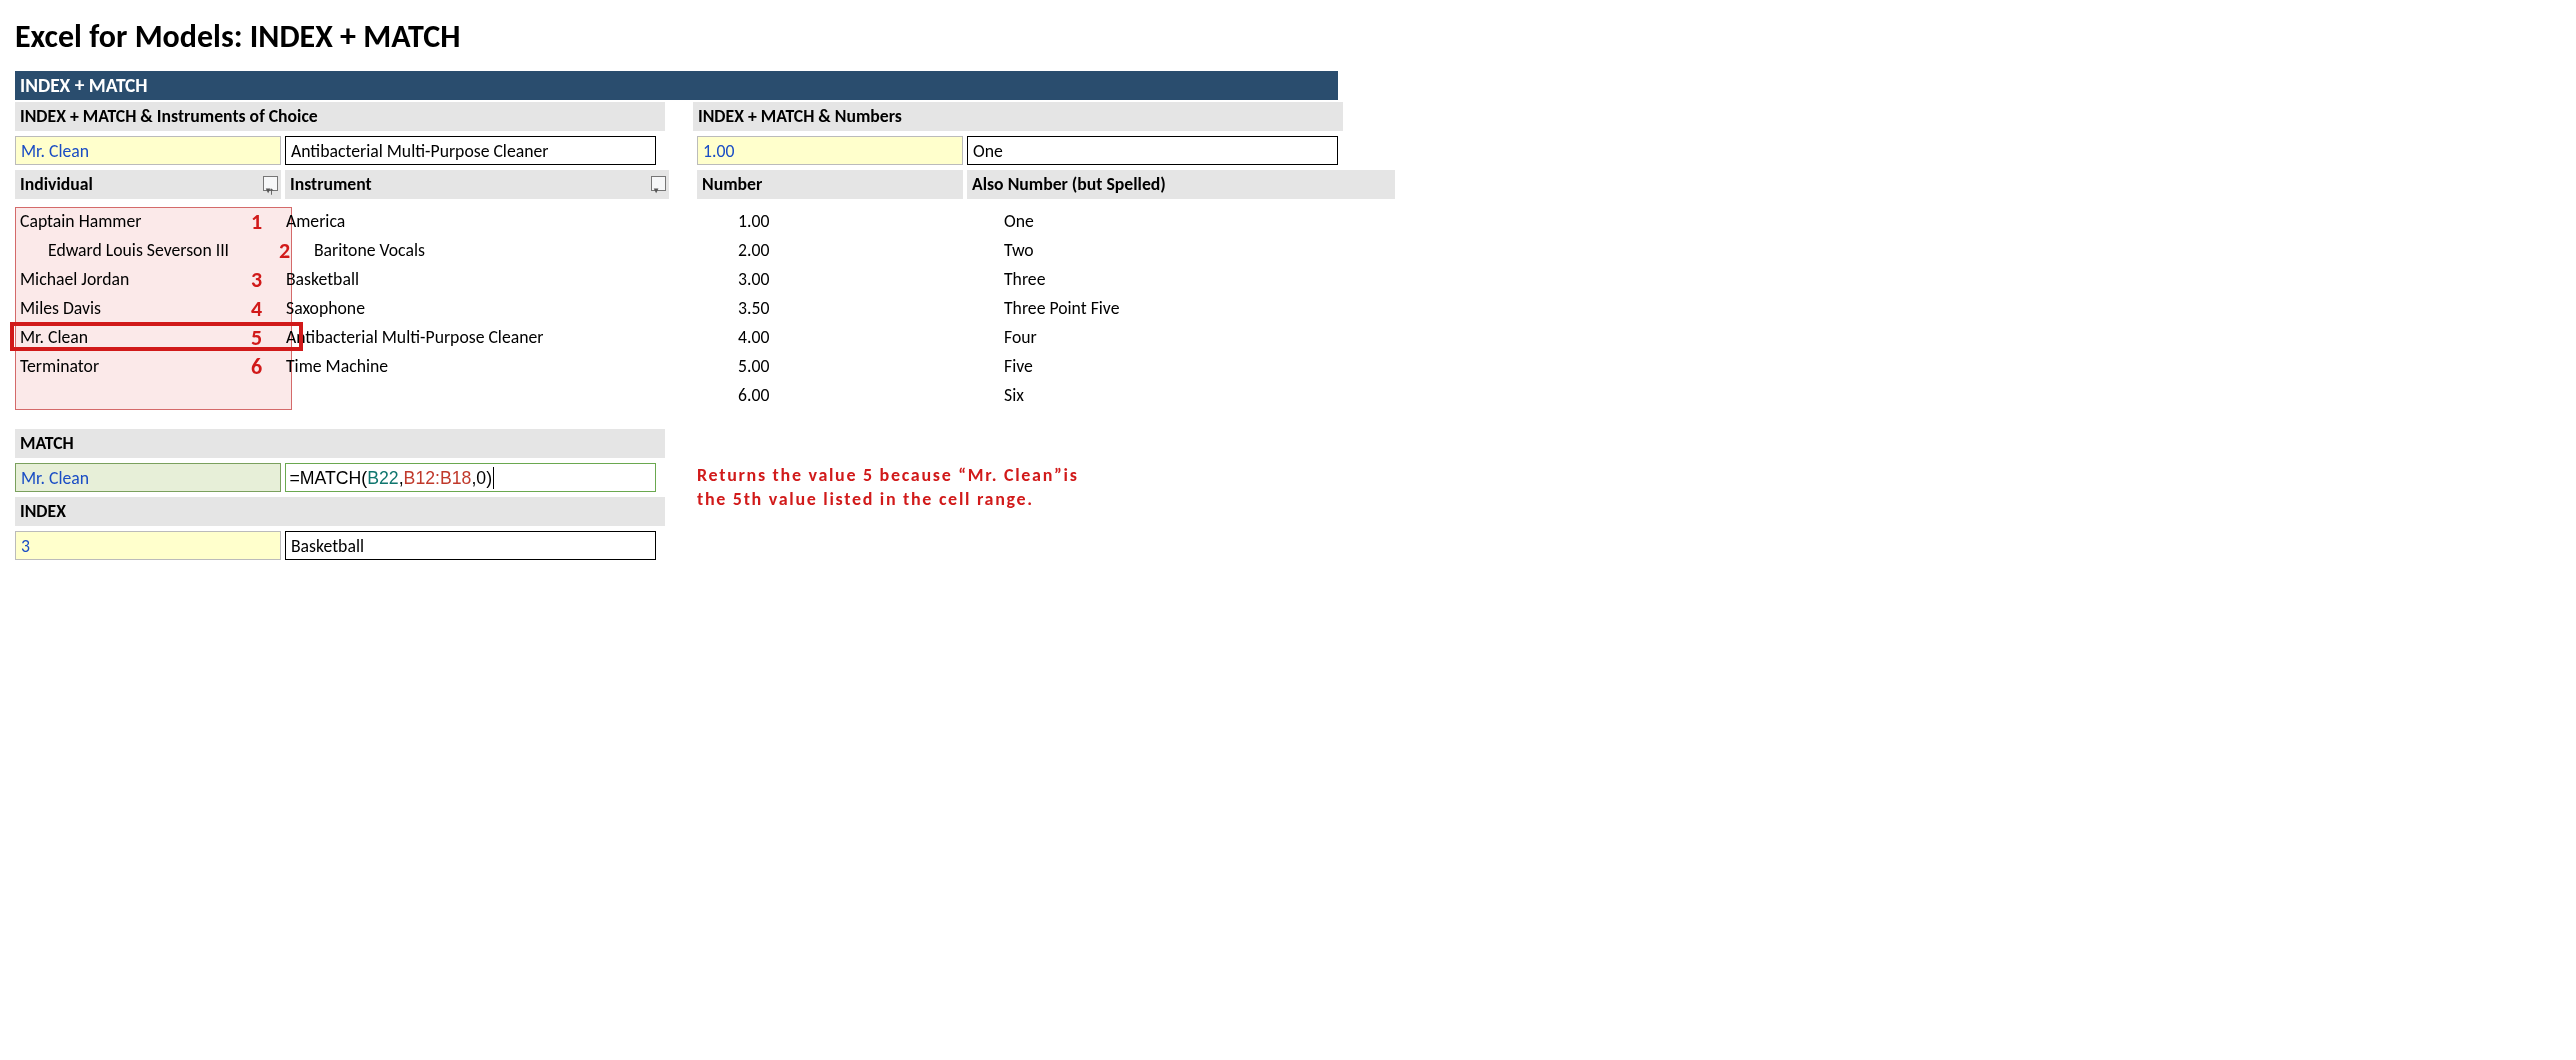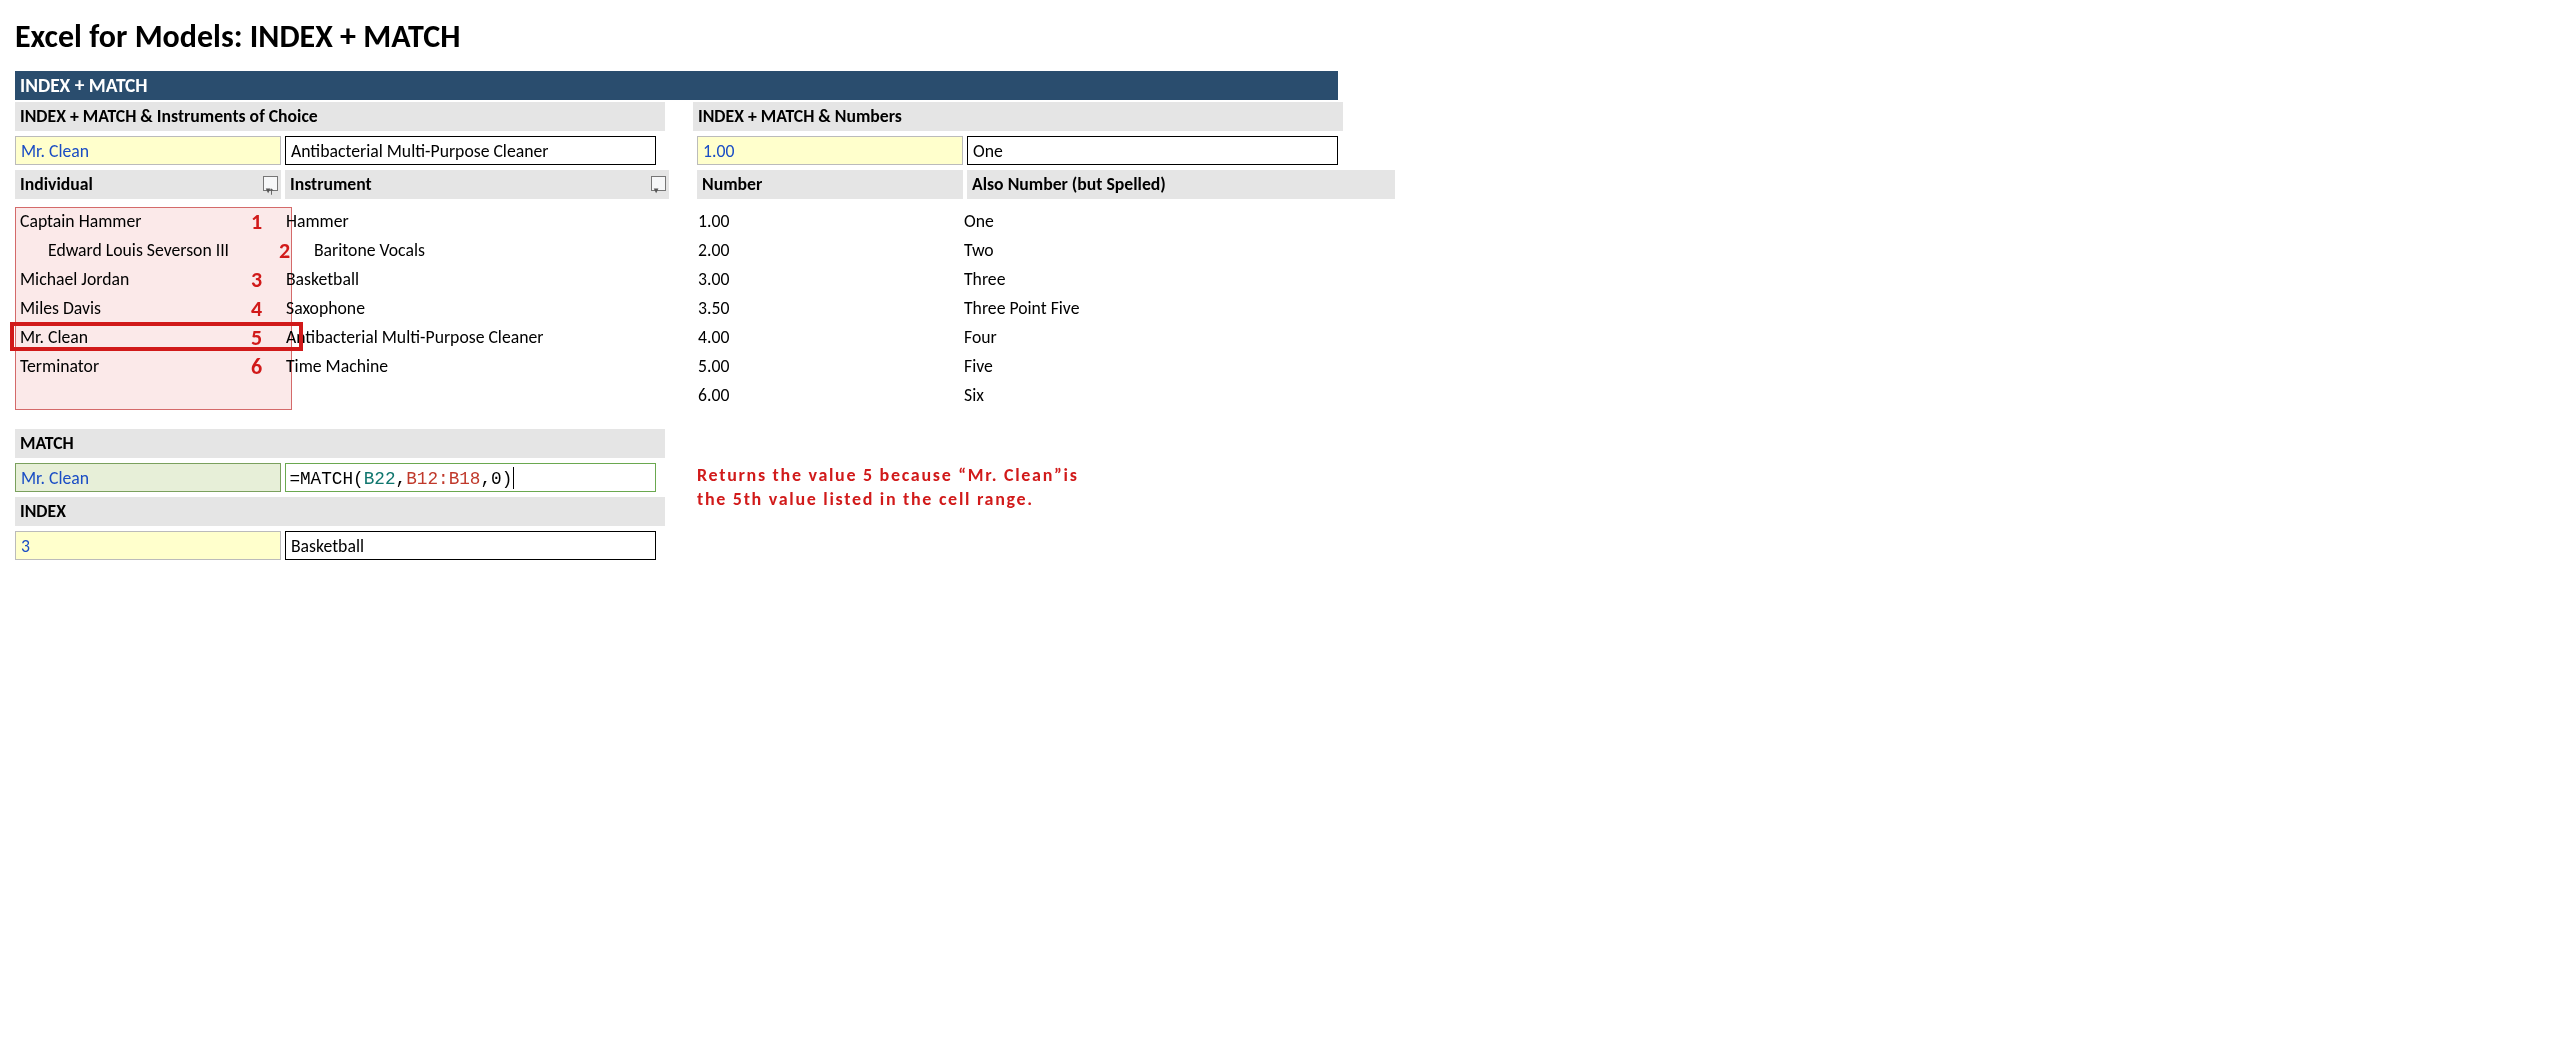--- a/index.html
+++ b/index.html
@@ -47,21 +47,21 @@
     background:#f6f7f8;vertical-align:middle;margin-left:3.4px;position:relative;top:-0.8px;
   }
   .filter-btn::after{content:"▾";font-size:8.4px;color:#555;position:absolute;left:2.5px;top:-0.8px;}
   .filter-btn.sort::before{content:"↑";font-size:7.6px;color:#555;position:absolute;right:1.7px;top:0;}
 
   .left-block{position:relative;}
   .pink-area{position:absolute;left:0;top:0;width:277px;height:calc(var(--row-h)*7);background:var(--pink-tint);border:0.8px solid #d46a6a;pointer-events:none;}
   .red-frame{position:absolute;left:-5px;width:293px;height:var(--row-h);border:4.2px solid var(--red);box-sizing:border-box;pointer-events:none;}
   .idx-num{position:absolute;right:6.8px;height:var(--row-h);line-height:var(--row-h);font-weight:700;color:var(--red);font-size:22px;}
 
-  .formula-seg{font-family:Liberation Mono, monospace;}
+  .formula-seg{font-family:Liberation Sans, sans-serif;}
   .seg-black{color:#000;}
   .seg-blue{color:#0f766e;}
   .seg-red{color:#c0392b;}
   .formula-cell{border:0.8px solid #6aa84f;padding:0 3.4px;height:var(--row-h);line-height:var(--row-h);}
 
   .note{color:var(--red);font-weight:700;font-size:18px;letter-spacing:1.7px;line-height:1.35;}
 </style>
 </head>
 <body>
 
@@ -101,30 +101,30 @@
     <div class="col-c band-grey cell">Number</div>
     <div class="col-d band-grey cell">Also Number (but Spelled)</div>
   </div>
   <div style="height:8.4px;"></div>
 
   <div class="row" style="height:auto;">
     
     <div class="left-block" style="display:inline-block;vertical-align:top;width:650px;">
       <div class="pink-area"></div>
       <div id="left-rows">
-          <div class="row" style="position: relative;"><div class="col-a cell">Captain Hammer</div><div class="idx-num" style="top: 0px; left: 236px;">1</div><div class="col-b cell">Hammer</div></div>
+          <div class="row" style="position: relative;"><div class="col-a cell">Captain Hammer</div><div class="idx-num" style="top: 0px; left: 236px;">1</div><div class="col-b cell">America</div></div>
           <div class="row" style="position: relative; margin-left: 28px;"><div class="col-a cell">Edward Louis Severson III</div><div class="idx-num" style="top: 0px; left: 236px;">2</div><div class="col-b cell">Baritone Vocals</div></div>
           <div class="row" style="position: relative;"><div class="col-a cell">Michael Jordan</div><div class="idx-num" style="top: 0px; left: 236px;">3</div><div class="col-b cell">Basketball</div></div>
           <div class="row" style="position: relative;"><div class="col-a cell">Miles Davis</div><div class="idx-num" style="top: 0px; left: 236px;">4</div><div class="col-b cell">Saxophone</div></div>
           <div class="row" style="position: relative;"><div class="col-a cell">Mr. Clean</div><div class="idx-num" style="top: 0px; left: 236px;">5</div><div class="col-b cell">Antibacterial Multi-Purpose Cleaner</div><div class="red-frame" style="top: -0.8px;"></div></div>
           <div class="row" style="position: relative;"><div class="col-a cell">Terminator</div><div class="idx-num" style="top: 0px; left: 236px;">6</div><div class="col-b cell">Time Machine</div></div>
         </div>
     </div>
     <span class="col-gap"></span>
-    <div style="display:inline-block;vertical-align:top;width:650px;">
+    <div style="display:inline-block;vertical-align:top;width:650px;margin-left:40px;">
       <div id="right-rows">
           <div class="row"><div class="col-c cell">1.00</div><div class="col-d cell">One</div></div>
           <div class="row"><div class="col-c cell">2.00</div><div class="col-d cell">Two</div></div>
           <div class="row"><div class="col-c cell">3.00</div><div class="col-d cell">Three</div></div>
           <div class="row"><div class="col-c cell">3.50</div><div class="col-d cell">Three Point Five</div></div>
           <div class="row"><div class="col-c cell">4.00</div><div class="col-d cell">Four</div></div>
           <div class="row"><div class="col-c cell">5.00</div><div class="col-d cell">Five</div></div>
           <div class="row"><div class="col-c cell">6.00</div><div class="col-d cell">Six</div></div>
         </div>
     </div>

